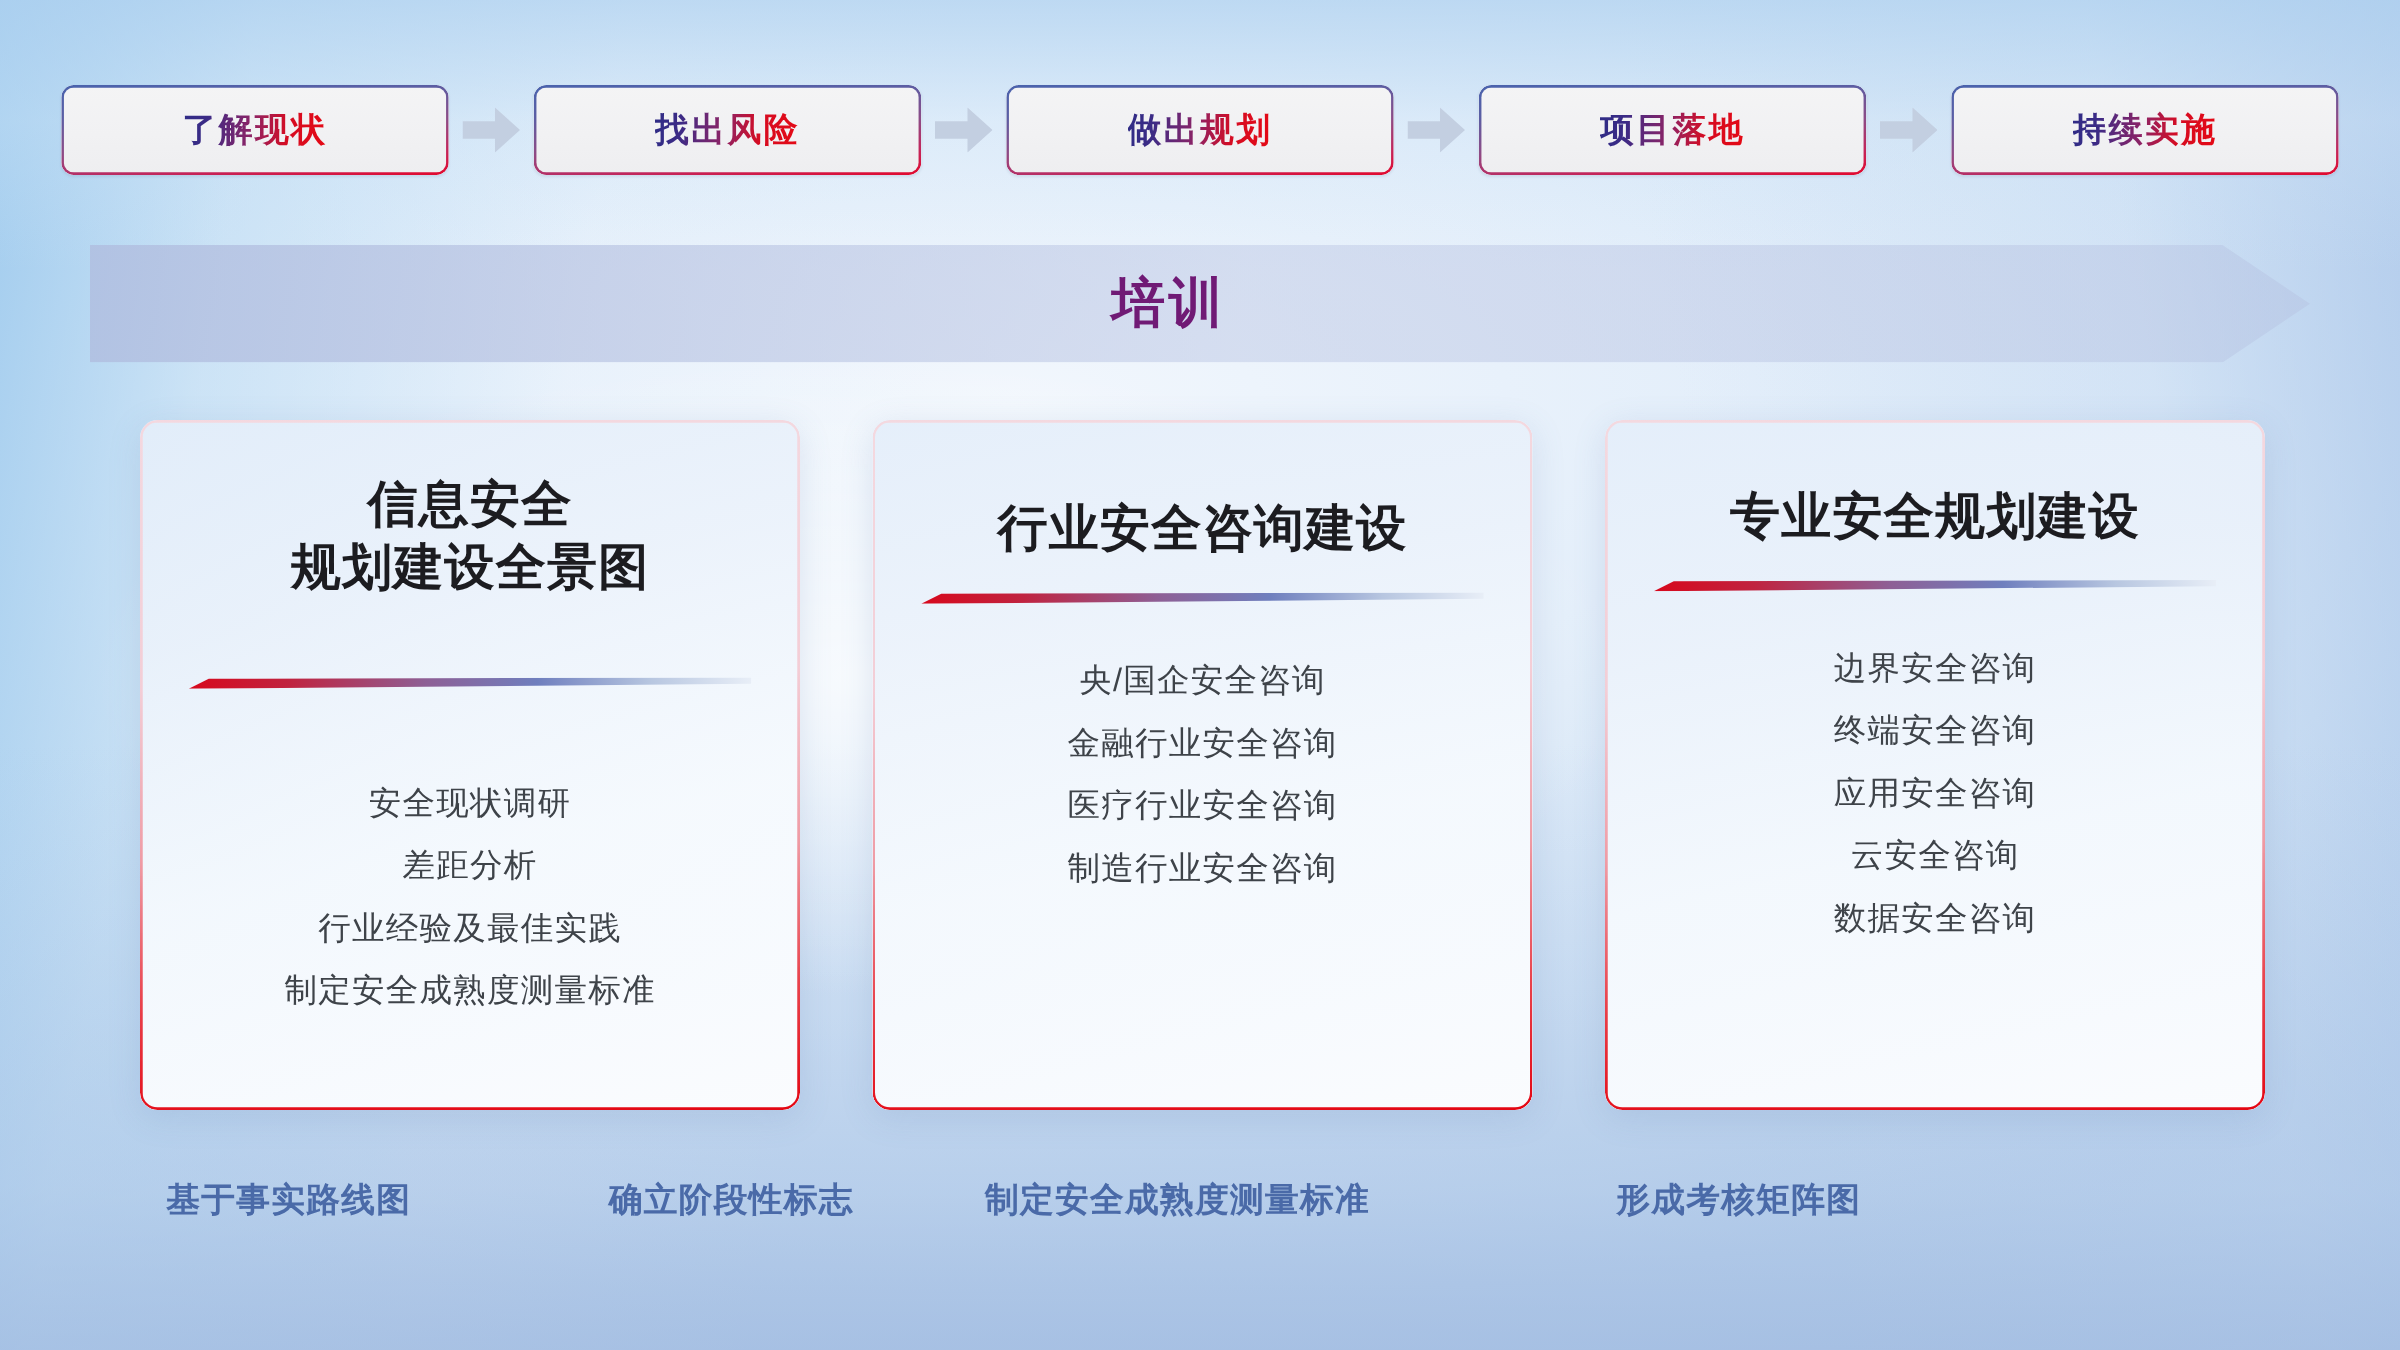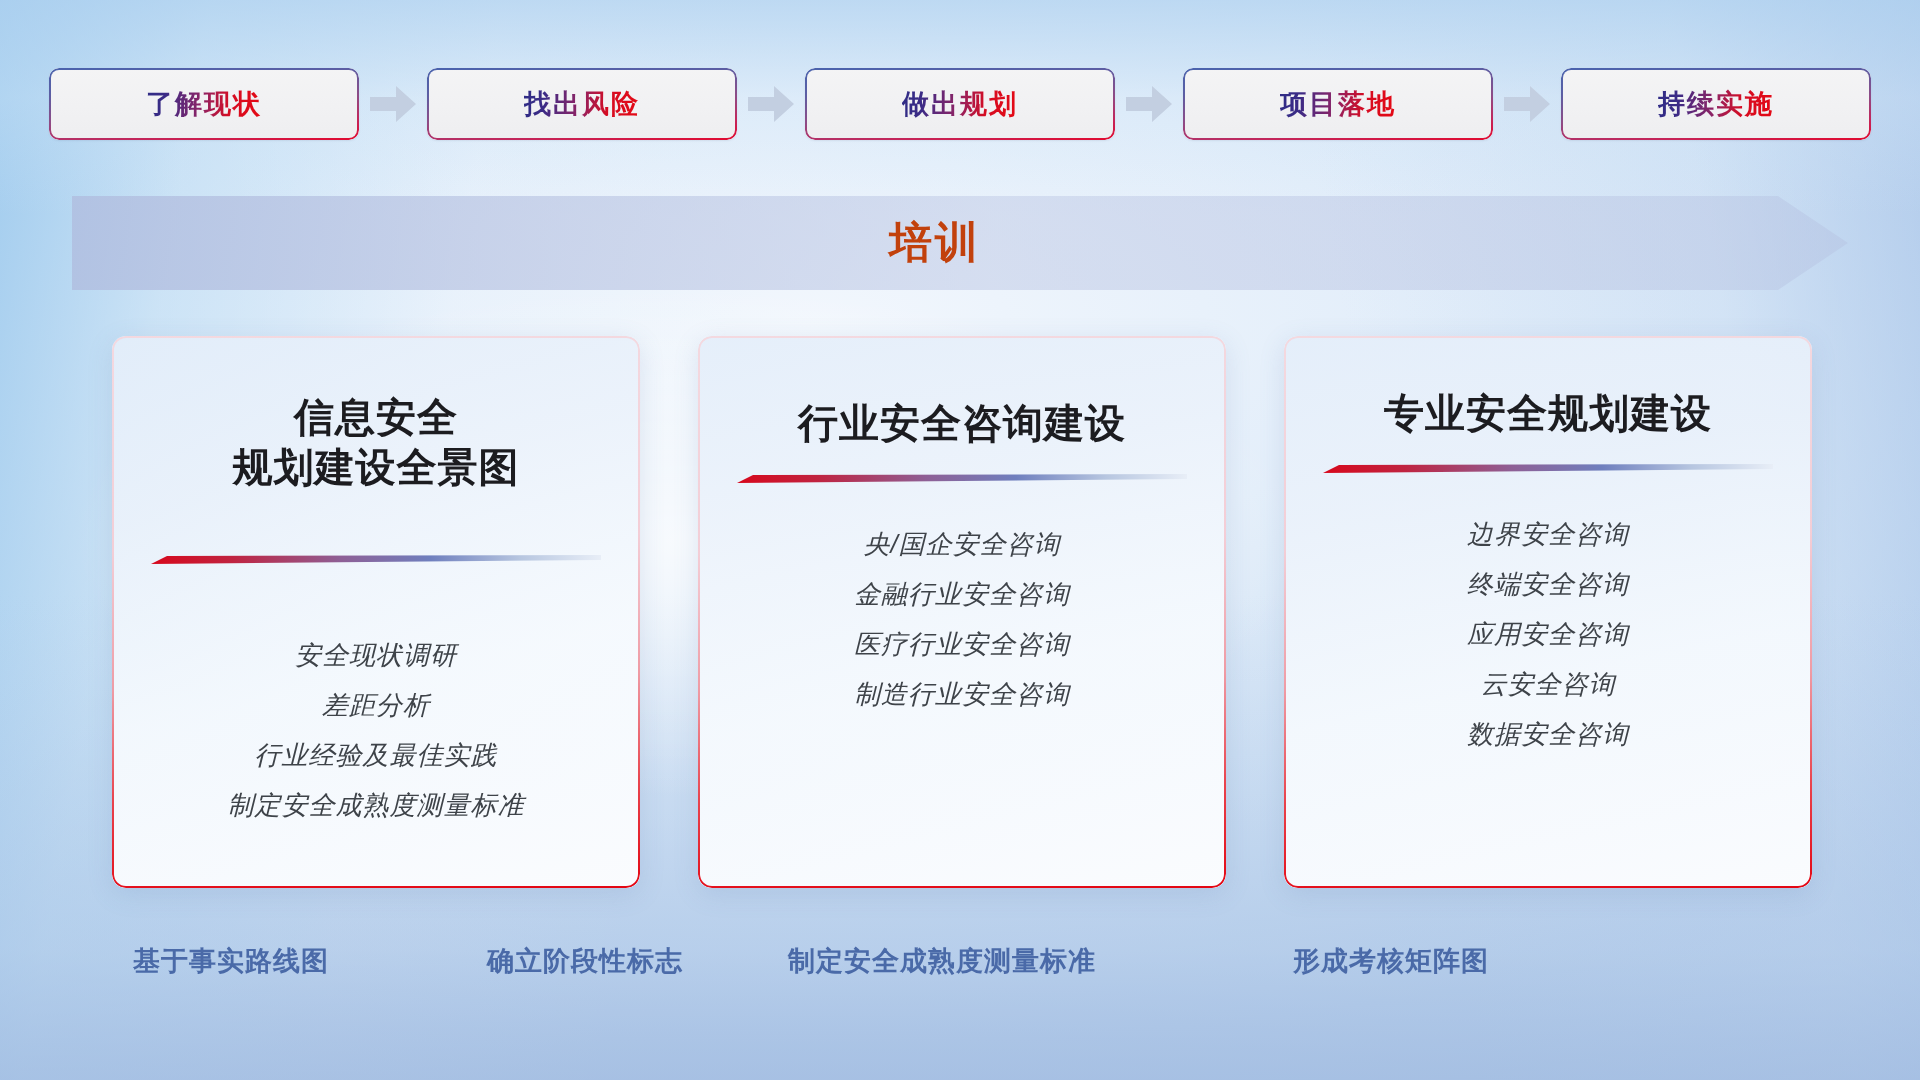--- a/index.html
+++ b/index.html
@@ -99,21 +99,21 @@
     background:linear-gradient(90deg,
       rgba(176,189,223,.80) 0%,
       rgba(190,201,229,.72) 28%,
       rgba(198,208,233,.62) 52%,
       rgba(190,201,229,.55) 78%,
       rgba(182,195,226,.48) 100%);
   }
   #training-title{
     position:absolute; inset:0;
     display:flex; align-items:center; justify-content:center;
-    font-size:43px; font-weight:bold; color:#c2410c;
+    font-size:43px; font-weight:bold; color:#701a75;
     letter-spacing:3px;
     padding-right:50px;
   }
 
   
   #cards{
     position:absolute; left:112px; top:336px;
     width:1700px; height:552px;
     display:flex; justify-content:space-between;
   }
@@ -160,29 +160,28 @@
     width:450px; height:9px;
     margin-top:26px;
     position:relative;
   }
   .card-divider svg{display:block;}
 
   .card-list{
     margin-top:34px;
     display:flex; flex-direction:column; align-items:center;
     gap:0;
-    font-style:italic;
   }
   .card-list-item{
     font-size:26px; color:#3e4349; line-height:50px;
     letter-spacing:1px; white-space:nowrap;
   }
 
   
-  #card-1 .card-inner{padding-top:56px;gap:36px;}
+  #card-1 .card-inner{padding-top:43px;gap:36px;}
   #card-1 .card-list{margin-top:30px;}
   #card-2 .card-inner{padding-top:62px;}
   #card-3 .card-inner{}
   #card-2 .card-list, #card-3 .card-list{margin-top:36px;}
 
   
   #bottom-labels{
     position:absolute; left:0; right:0; top:938px; height:50px;font-family:Liberation Mono, monospace;
   }
   .bottom-label{

